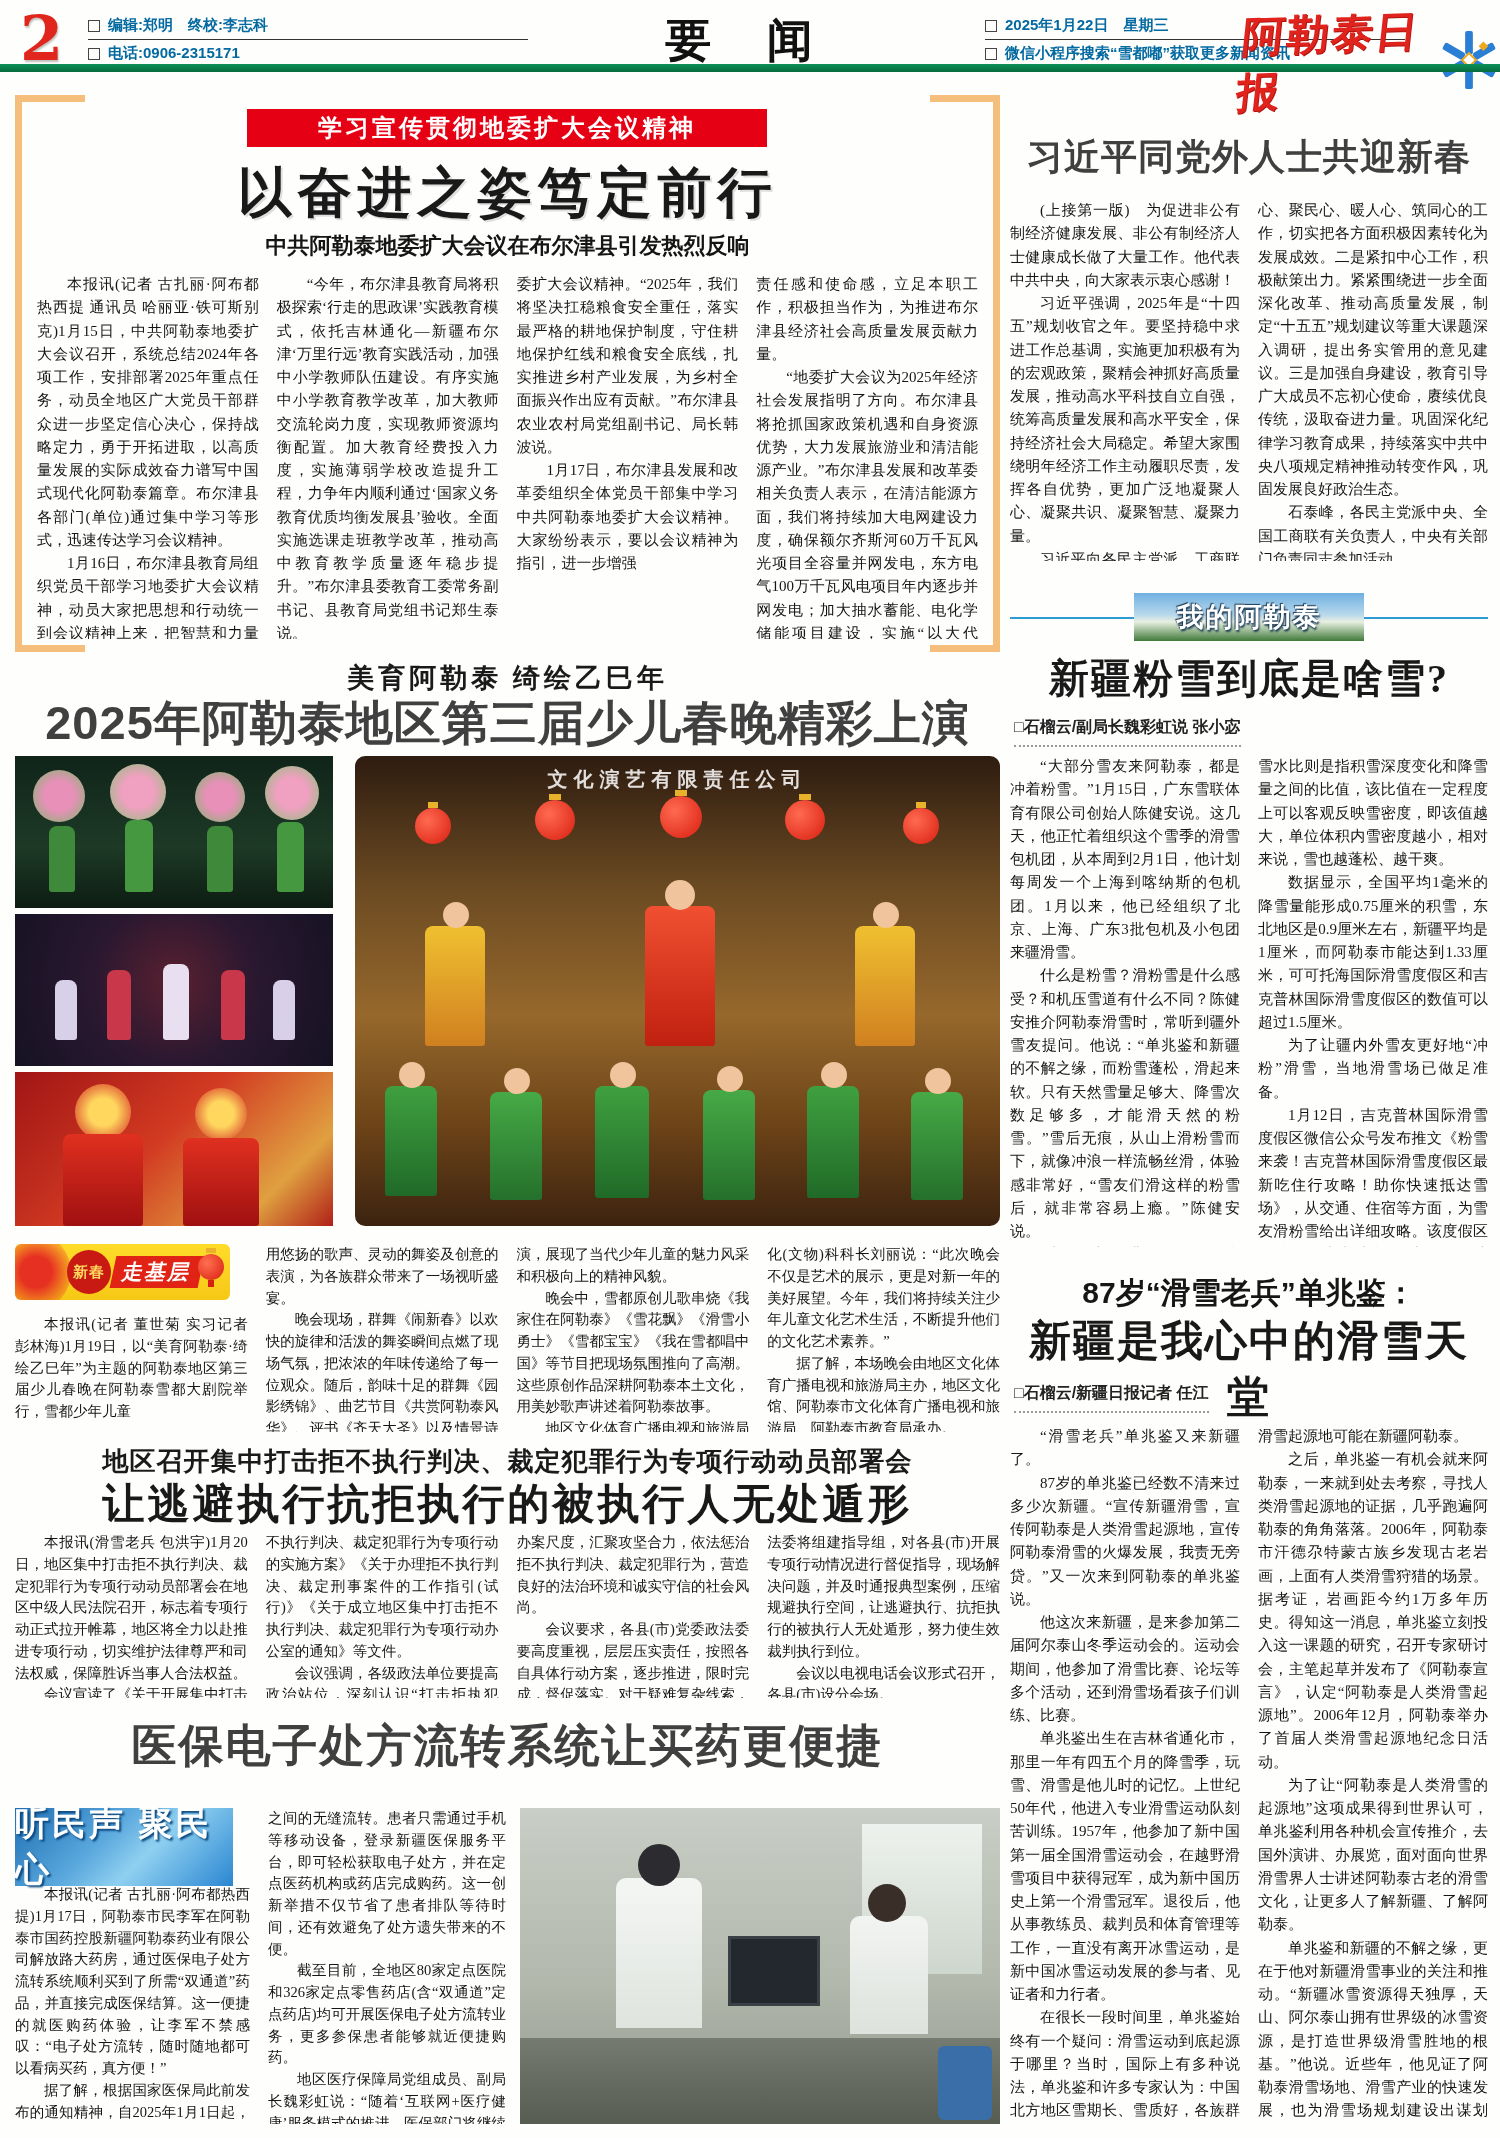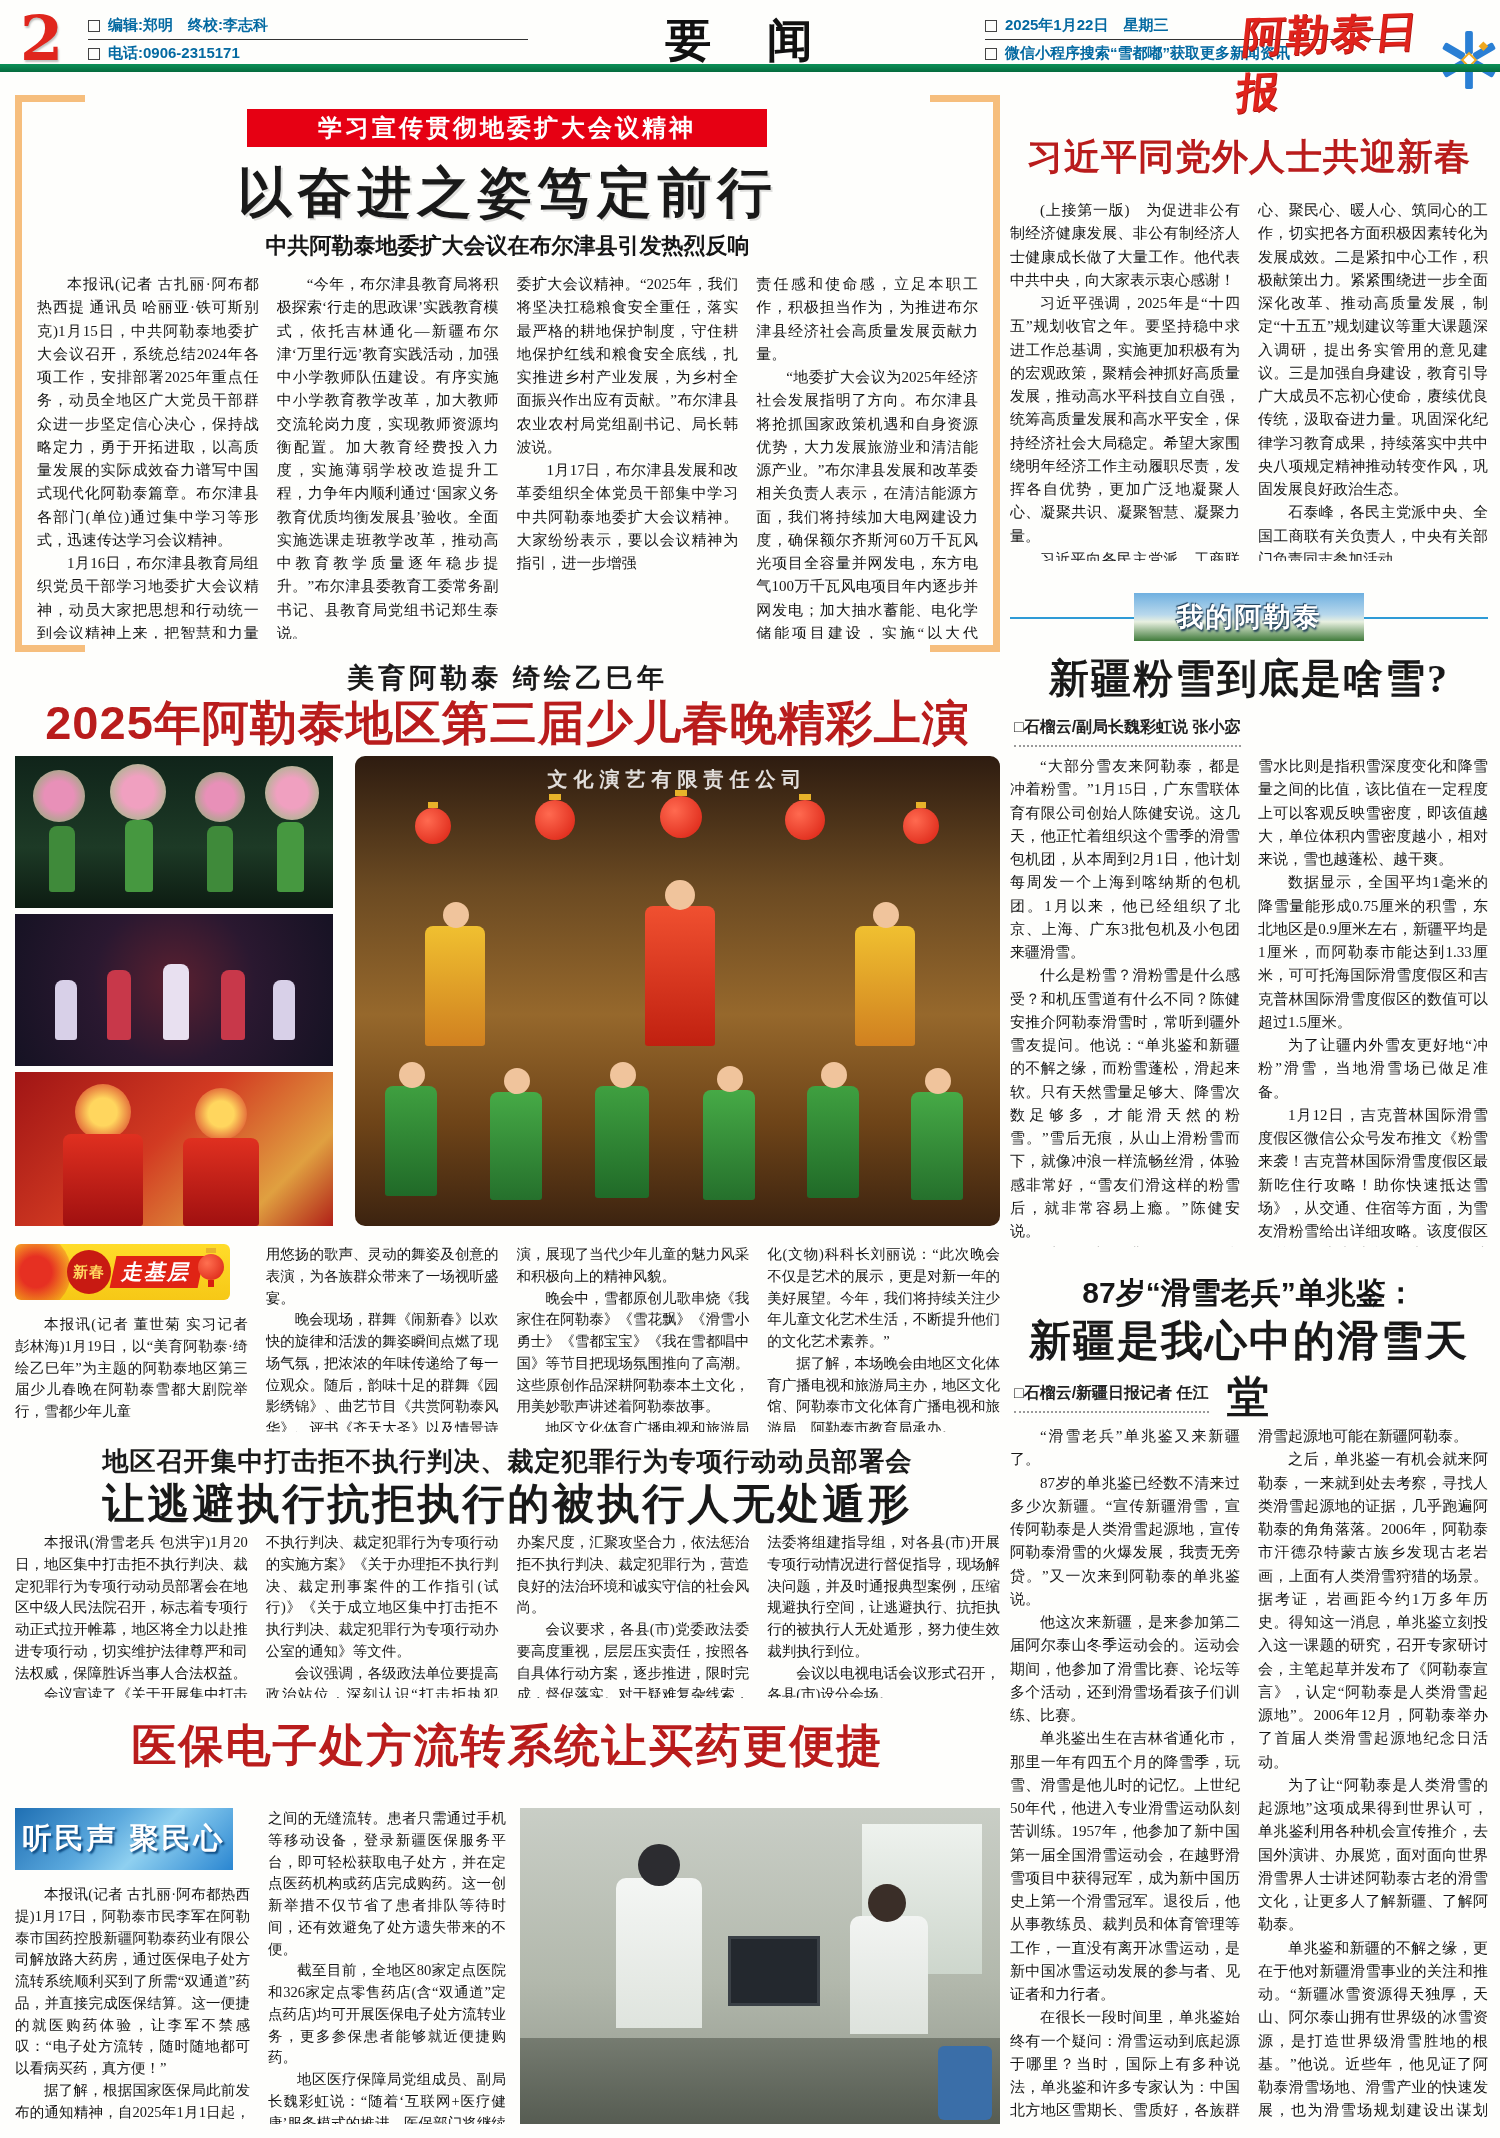--- a/index.html
+++ b/index.html
@@ -14,21 +14,21 @@
   .sq{display:inline-block;width:10px;height:10px;border:1.5px solid #444;margin-right:8px;vertical-align:middle;}
   .section-title{position:absolute;left:650px;top:10px;width:200px;text-align:center;
                  font-size:46px;font-weight:900;letter-spacing:22px;color:#111;}
   .masthead{position:absolute;left:1240px;top:6px;display:flex;align-items:center;}
   .masthead-title{font-size:42px;font-weight:900;color:#e0231c;transform:skewX(-8deg) rotate(-2deg);
                   font-family:"Liberation Serif","DejaVu Serif",serif;letter-spacing:2px;text-shadow:1px 1px 0 #b01510;}
   .greenbar{position:absolute;left:0;top:64px;width:1500px;height:8px;background:linear-gradient(180deg,#0c9158,#056b3e);}
   
   .kicker{text-align:center;font-weight:bold;color:#1a1a1a;}
   .headline-serif{font-family:"Liberation Serif","DejaVu Serif",serif;font-weight:900;text-align:center;color:#191919;}
-  .headline-hei{font-family:"Liberation Sans","DejaVu Sans",sans-serif;font-weight:900;text-align:center;color:#b91c1c;}
+  .headline-hei{font-family:"Liberation Sans","DejaVu Sans",sans-serif;font-weight:900;text-align:center;color:#404040;}
   .cols{display:flex;gap:18px;}
   .col{flex:1;overflow:hidden;font-size:15px;line-height:1.55;text-align:justify;}
   .col p{margin:0;text-indent:2em;}
   .col[data-cont="1"] p:first-child{text-indent:0;}
   .byline{display:inline-block;font-family:"Liberation Sans","DejaVu Sans",sans-serif;font-weight:bold;
           font-size:16px;color:#222;border-bottom:2px dotted #999;padding-bottom:7px;}
   
   .study{position:absolute;left:15px;top:95px;width:985px;height:557px;}
   .study .bar{position:absolute;top:0;width:7px;height:100%;background:#f6be7d;}
   .study .bar.l{left:0;} .study .bar.r{right:0;}
@@ -71,24 +71,24 @@
   .cj-lant{position:absolute;right:6px;top:10px;width:26px;height:26px;background:radial-gradient(circle at 35% 35%,#ff7050,#d81e10);border-radius:50%;}
   .cj-lant:before{content:"";position:absolute;left:8px;top:-6px;width:10px;height:5px;background:#e8b32a;}
   .cj-lant:after{content:"";position:absolute;left:10px;bottom:-7px;width:6px;height:7px;background:#d81e10;}
   
   .enforce-kicker{position:absolute;left:15px;top:1444px;width:985px;font-size:26px;font-family:"Liberation Serif",serif;letter-spacing:1px;}
   .enforce-headline{position:absolute;left:15px;top:1476px;width:985px;font-size:42px;letter-spacing:3px;}
   .enforce-cols{position:absolute;left:15px;top:1532px;width:985px;height:166px;}
   .enforce-cols .col{font-size:14.5px;line-height:1.5;}
   
   .medical-headline{position:absolute;left:15px;top:1716px;width:985px;font-size:45px;letter-spacing:2px;}
-  .badge-blue{position:absolute;left:15px;top:1808px;width:218px;height:62px;
+  .badge-blue{position:absolute;left:15px;top:1808px;width:218px;height:78px;
               background:linear-gradient(135deg,#1f6fb3,#5aa8dd 40%,#8fd0f0 60%,#2a86d1);
               display:flex;align-items:center;justify-content:center;color:#fff;
-              font-family:"Liberation Sans",sans-serif;font-size:29px;font-weight:900;letter-spacing:3px;
+              font-family:"Liberation Sans",sans-serif;font-size:34px;font-weight:900;letter-spacing:3px;
               text-shadow:2px 2px 2px #0d4a80;}
   .med-col1{position:absolute;left:15px;top:1884px;width:235px;height:240px;overflow:hidden;font-size:14.5px;line-height:1.5;text-align:justify;}
   .med-col2{position:absolute;left:268px;top:1808px;width:238px;height:316px;overflow:hidden;font-size:14.5px;line-height:1.5;text-align:justify;}
   .med-col1 p,.med-col2 p{margin:0;text-indent:2em;}
   .med-col2[data-cont="1"] p:first-child{text-indent:0;}
   .medphoto{position:absolute;left:520px;top:1808px;width:480px;height:316px;background:linear-gradient(180deg,#c9cec6 0%,#b2b8ac 55%,#8f958a 100%);}
   
   .rightcol{position:absolute;left:1010px;top:95px;width:478px;height:2035px;}
   .xi-headline{position:absolute;left:0;top:38px;width:100%;font-size:36px;letter-spacing:1px;}
   .xi-cols{position:absolute;left:0;top:104px;width:100%;height:362px;}

